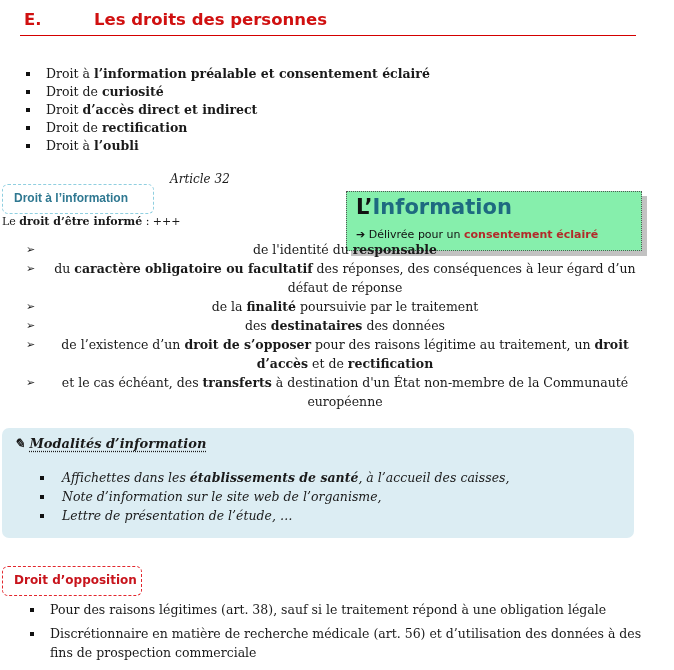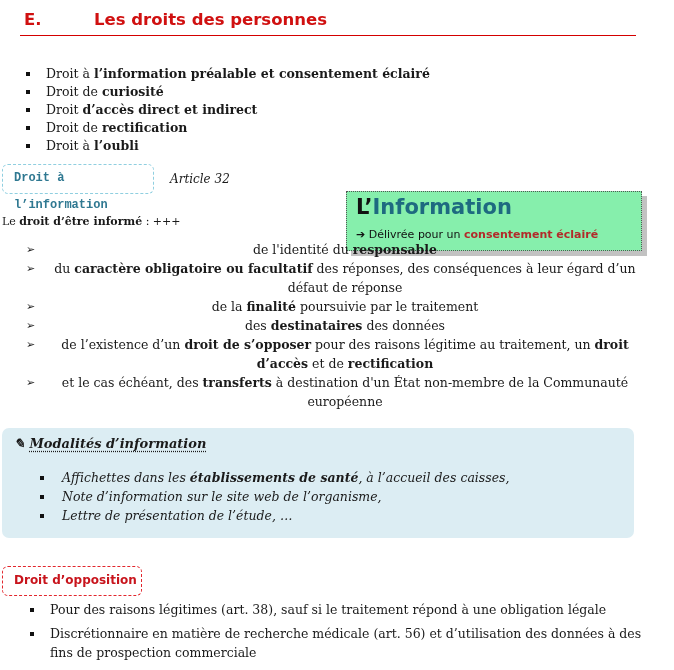--- a/index.html
+++ b/index.html
@@ -8,21 +8,21 @@
     b, .b { font-weight: bold; }
 
     .heading { position: absolute; left: 20px; top: 8px; width: 616px; height: 28px; border-bottom: 1.5px solid #d40000; font-family: "DejaVu Sans", sans-serif; color: #d01010; font-weight: bold; font-size: 16.5px; }
     .heading .letter { position: absolute; left: 4px; top: 2px; }
     .heading .title { position: absolute; left: 74px; top: 2px; }
 
     .rights { position: absolute; left: 26px; top: 54px; list-style: none; margin-top: 11px; }
     .rights li { position: relative; padding-left: 20px; height: 18px; line-height: 18px; font-size: 12.5px; }
     .rights li::before { content: ""; position: absolute; left: 0; top: 7px; width: 4px; height: 4px; background: #111; }
 
-    .tag-blue { position: absolute; left: 2px; top: 164px; width: 152px; height: 30px; border: 1.6px dashed #8fcfe0; border-radius: 6px; font-family: Liberation Mono, monospace; font-weight: bold; font-size: 12px; color: #2f7891; line-height: 27px; padding-left: 11px; }
+    .tag-blue { position: absolute; left: 2px; top: 184px; width: 152px; height: 30px; border: 1.6px dashed #8fcfe0; border-radius: 6px; font-family: Liberation Sans, sans-serif; font-weight: bold; font-size: 12px; color: #2f7891; line-height: 27px; padding-left: 11px; }
     .article { position: absolute; left: 170px; top: 172px; font-style: italic; font-size: 12px; }
 
     .info-box { position: absolute; left: 346px; top: 191px; width: 296px; height: 60px; border: 1.3px dotted #555; background: #86efac; box-shadow: 5px 5px 0 #c2c2c2; }
     .info-box .big { position: absolute; left: 9px; top: 3px; font-family: "DejaVu Sans", sans-serif; font-weight: bold; font-size: 21px; color: #1e6a80; }
     .info-box .big .lp { color: #111; }
     .info-box .sub { position: absolute; left: 9px; top: 36px; font-family: "DejaVu Sans", sans-serif; font-size: 11px; color: #111; }
     .info-box .sub .red { color: #b22a2a; font-weight: bold; }
 
     .informed { position: absolute; left: 2px; top: 215px; font-size: 11px; }
 

